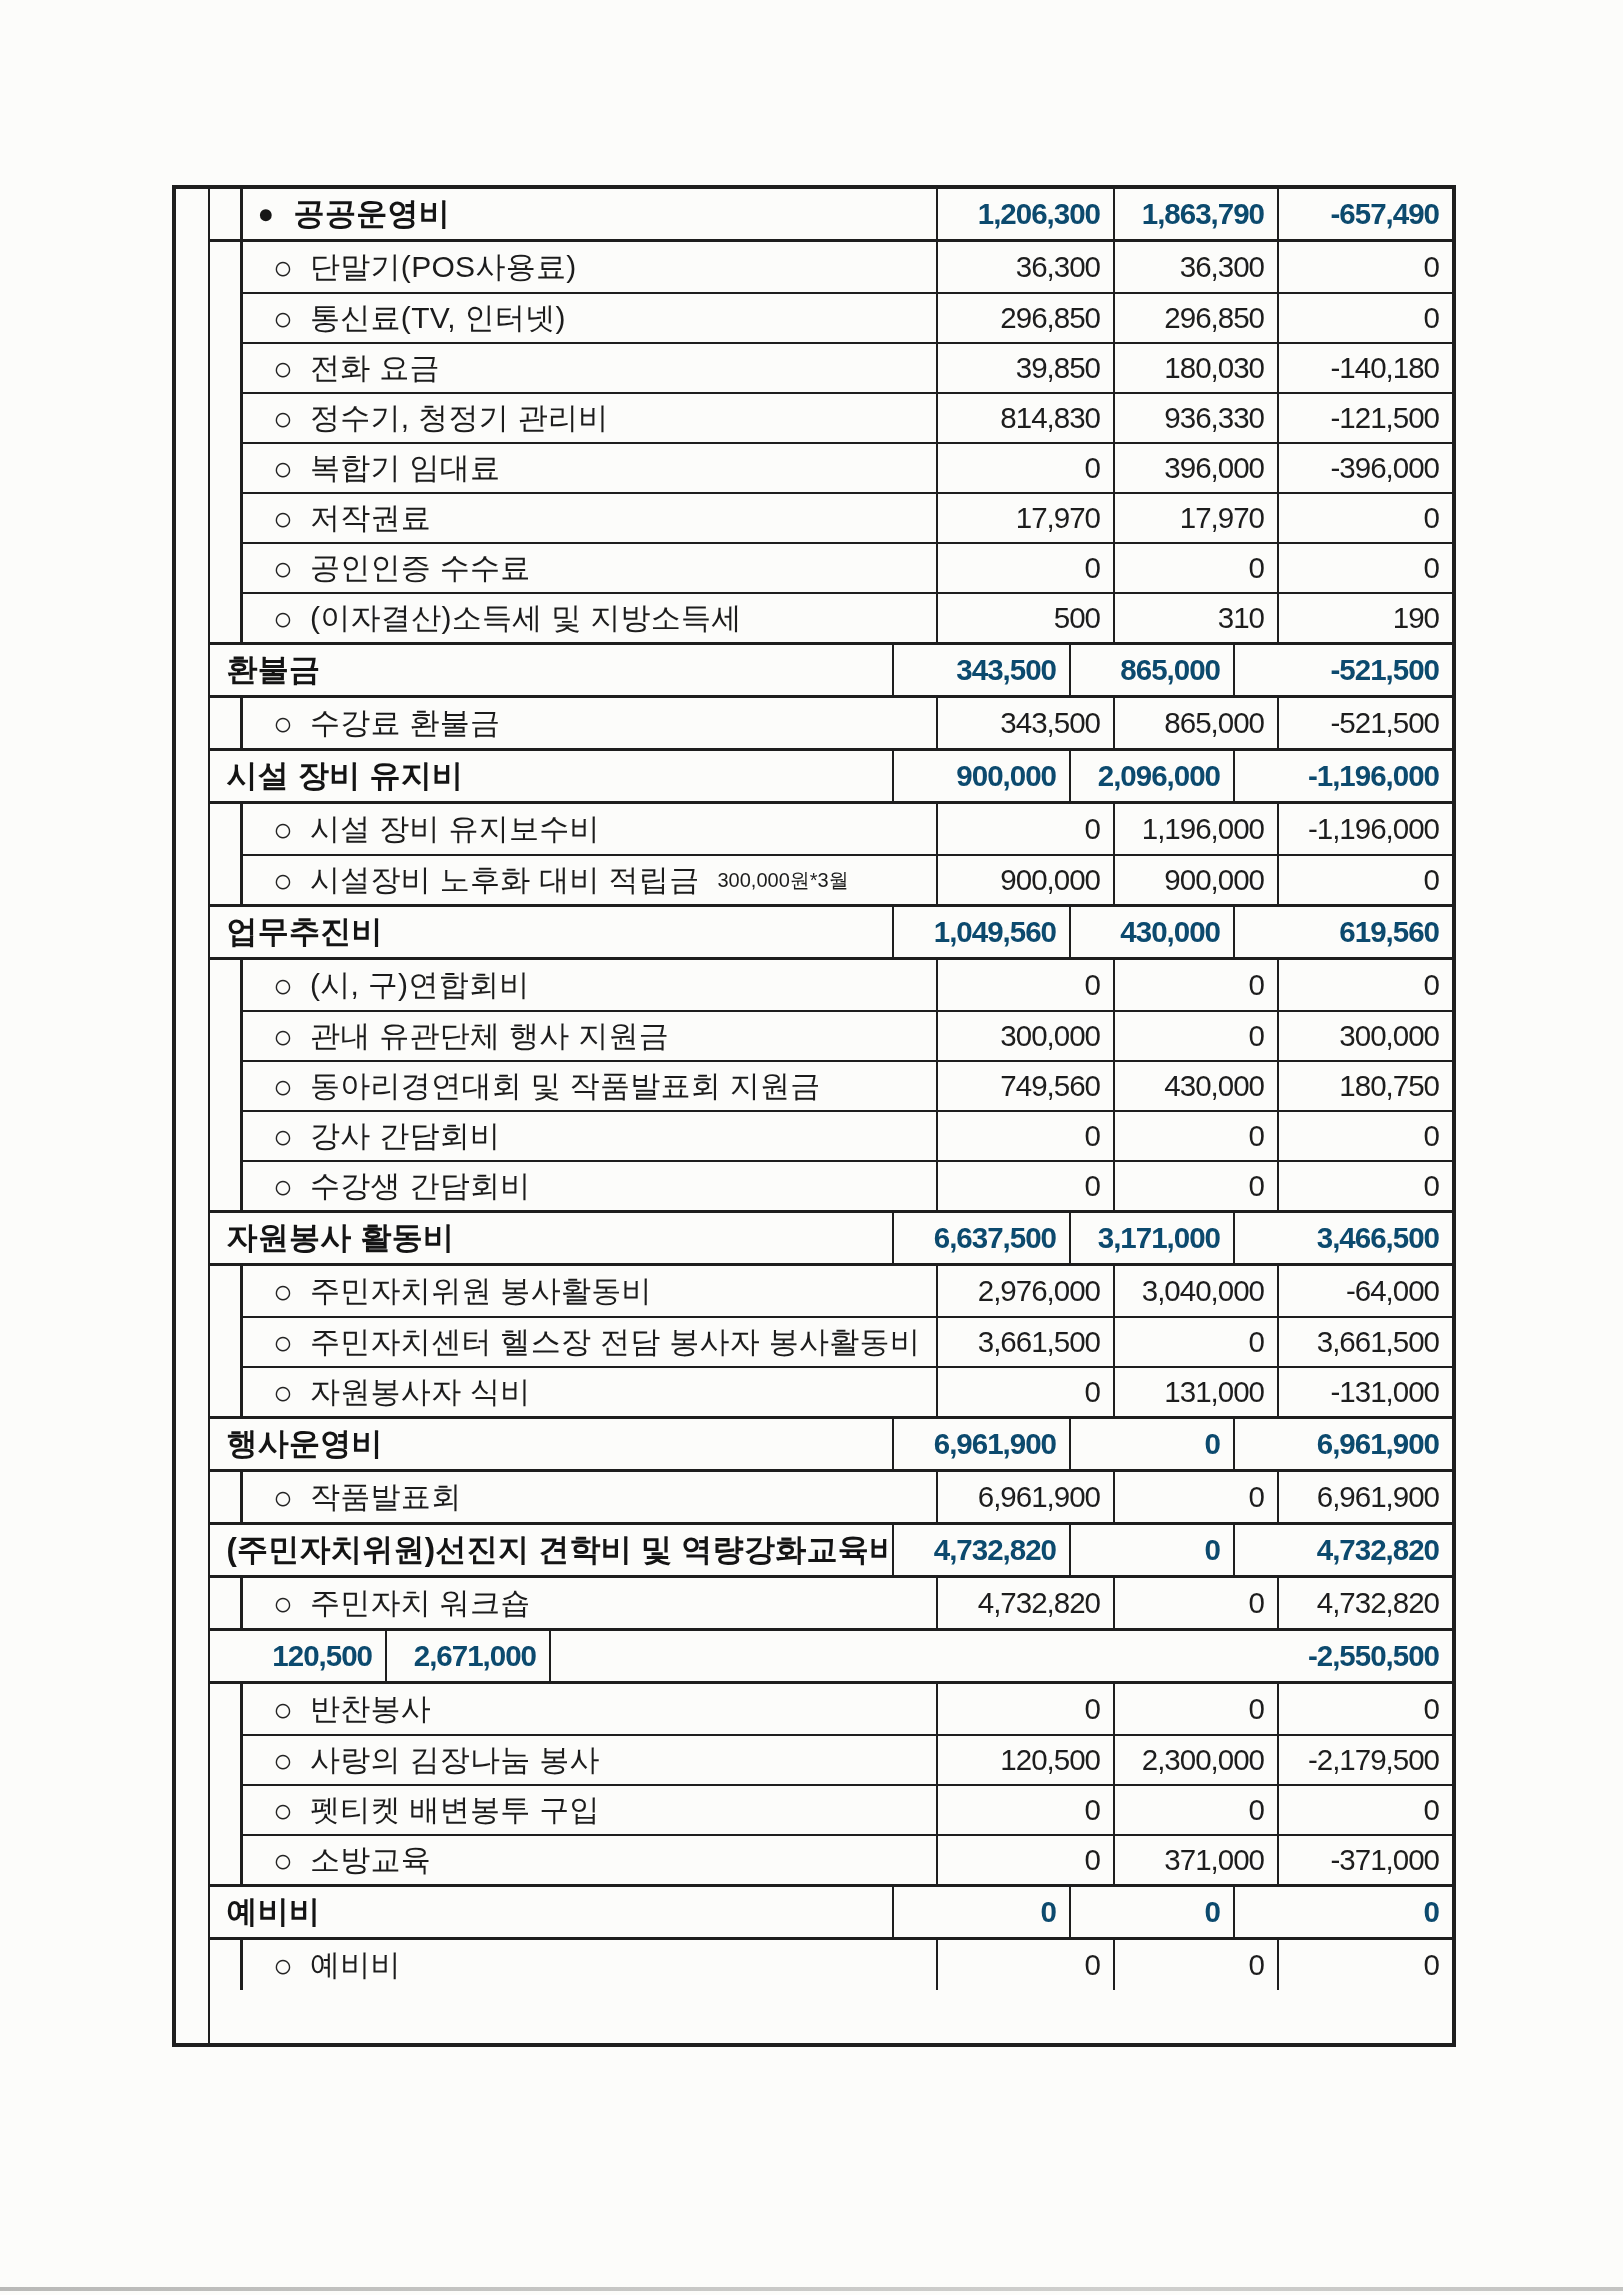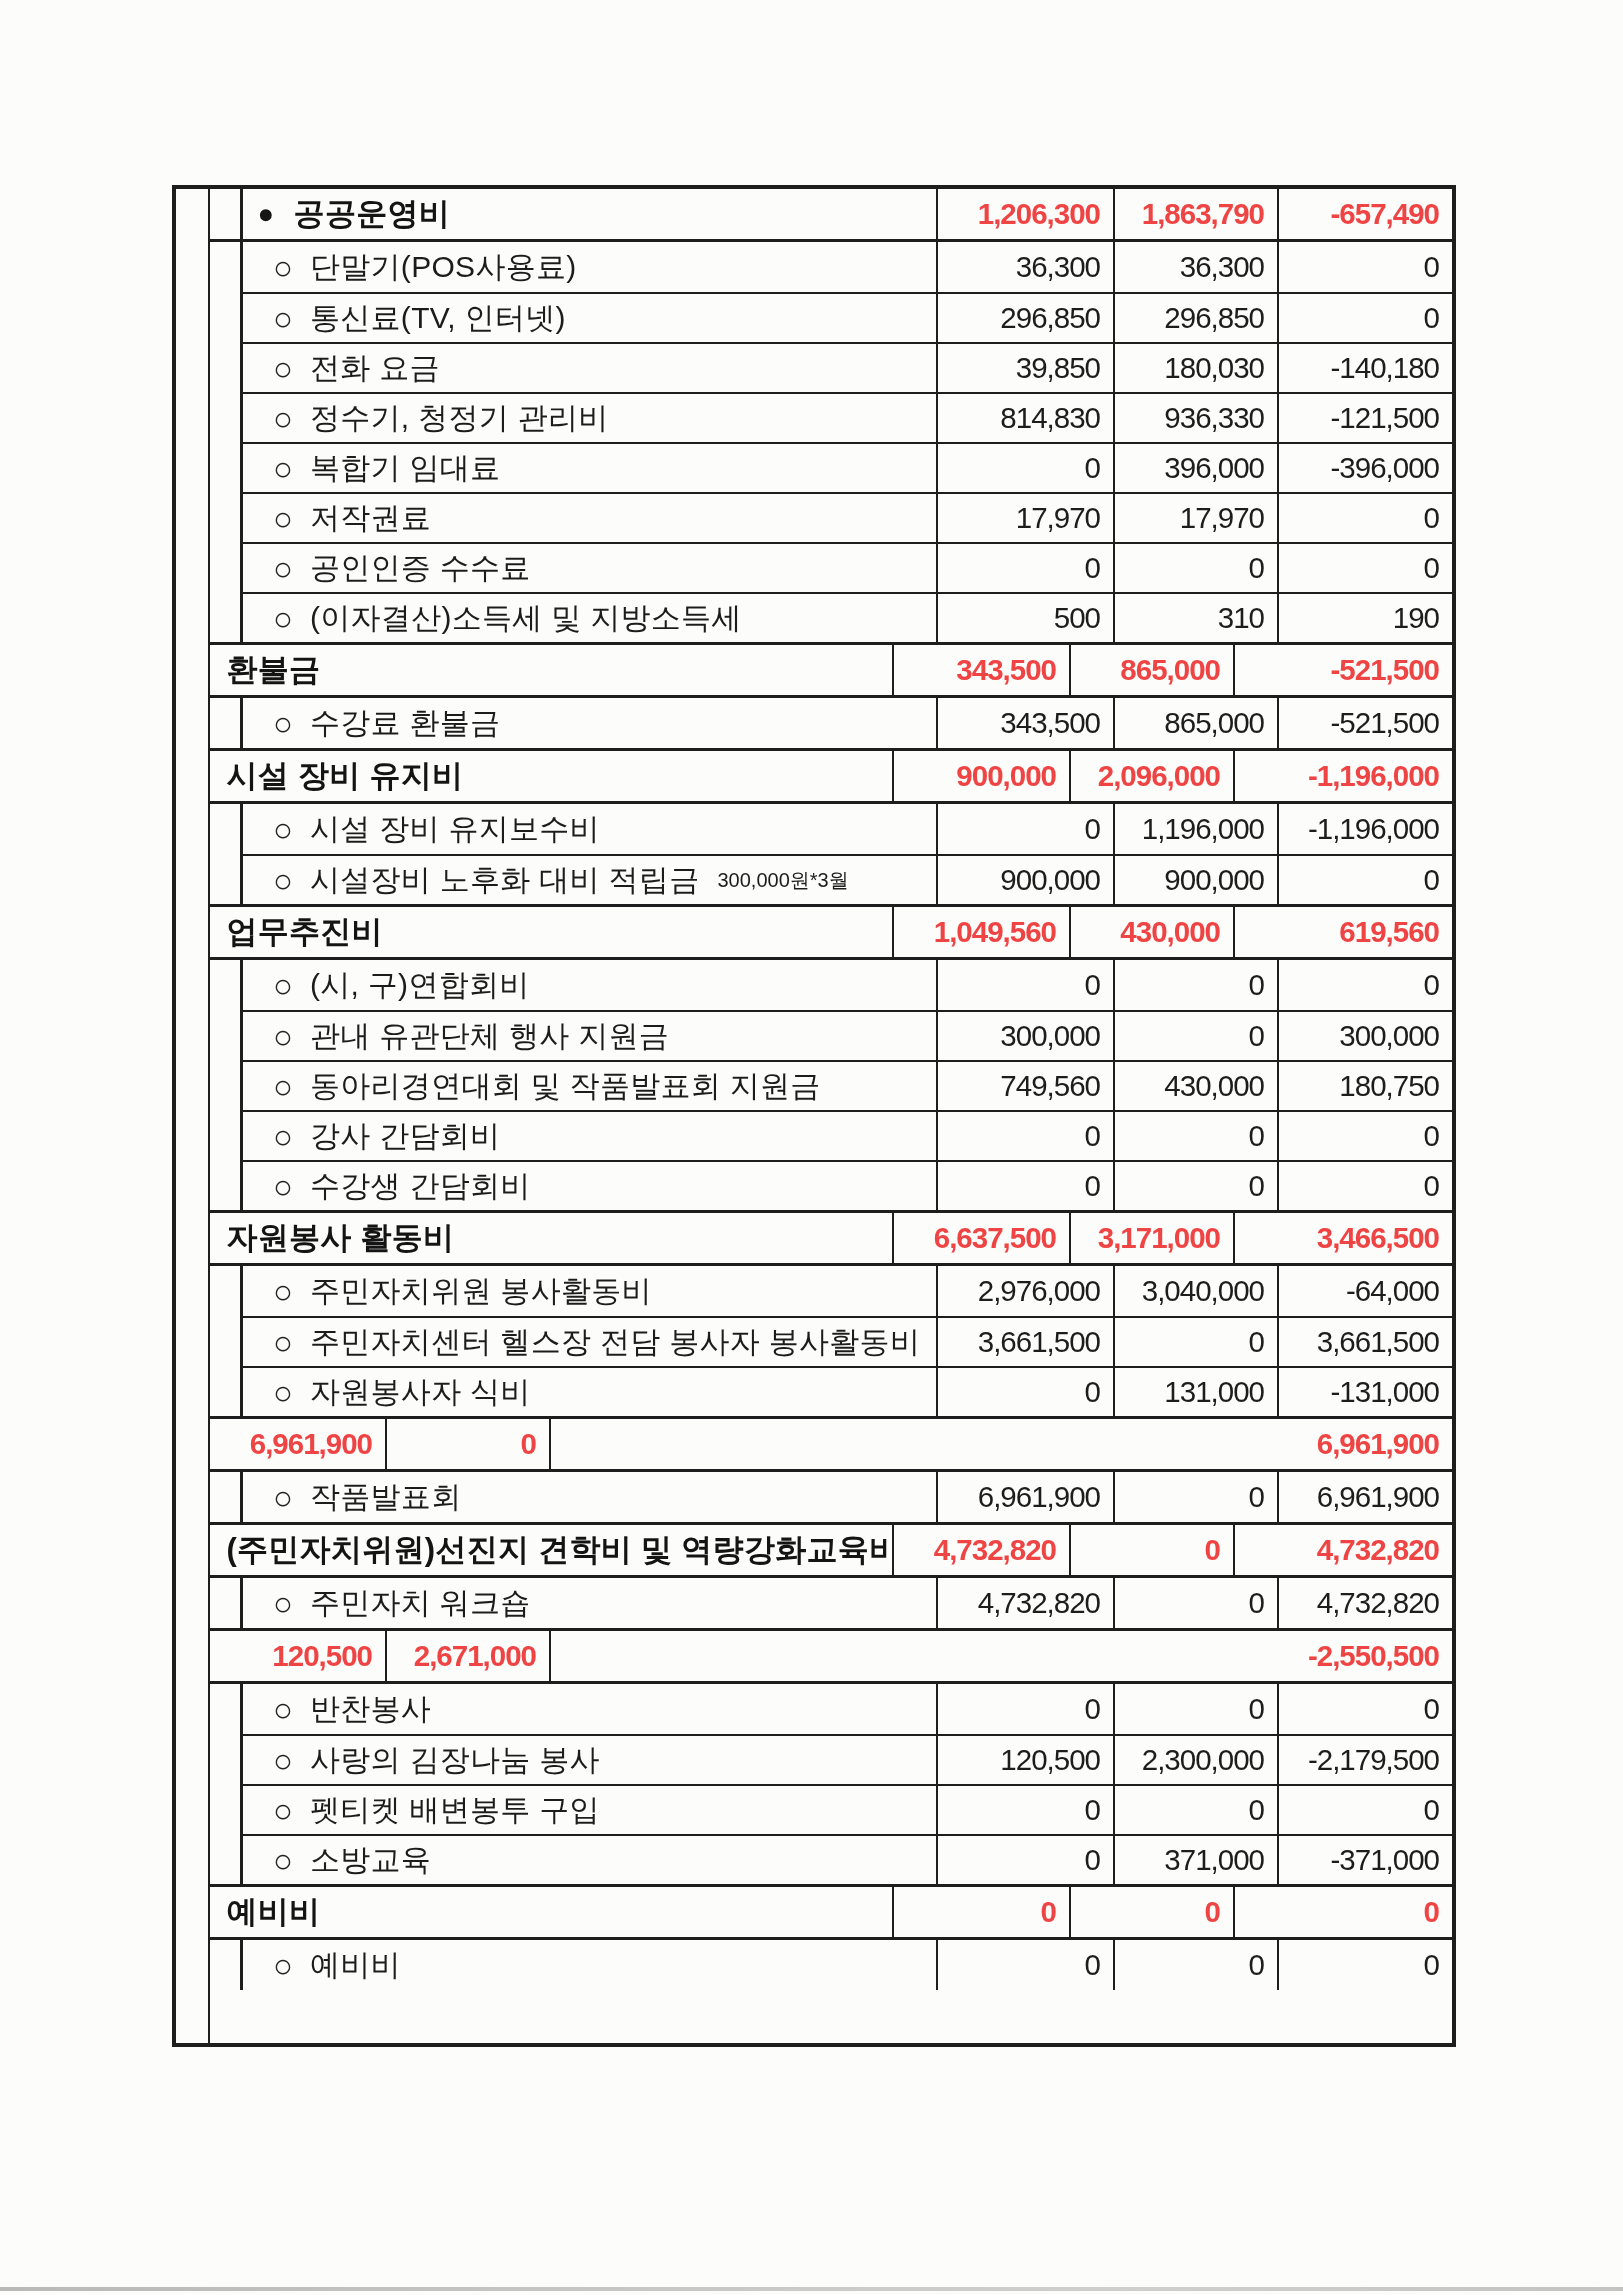--- a/index.html
+++ b/index.html
@@ -118,21 +118,21 @@
     font-size:29.5px;
     letter-spacing:-1px;
     color:#1d1d1d;
     white-space:nowrap;
   }
   .v0{width:177px;flex:0 0 auto;border-right:2.6px solid var(--line);}
   .v1{width:164px;flex:0 0 auto;border-right:2.6px solid var(--line);}
   .v2{flex:1;}
   .group .val,.bullet .val{
     font-weight:700;
-    color:#ef4444;
+    color:#0c4a6e;
   }
   
   .scan-line{
     position:absolute;
     left:0;top:2287px;
     width:1623px;height:3.9px;
     background:linear-gradient(90deg,#b9b9b7 0%,#c7c7c5 40%,#cfcfcd 70%,#c3c3c1 100%);
   }
 </style>
 </head>
@@ -390,20 +390,23 @@
               <span class="circ">○</span>
               <span class="txt">자원봉사자 식비</span>
             </div>
             <div class="val bt v0">0</div>
             <div class="val bt v1">131,000</div>
             <div class="val bt v2">-131,000</div>
           </div>
         </div>
         <div class="gblock">
           <div class="trow group">
+            <div class="lblg bt">
+              <span class="txt">행사운영비</span>
+            </div>
             <div class="val bt v0">6,961,900</div>
             <div class="val bt v1">0</div>
             <div class="val bt v2">6,961,900</div>
           </div>
         </div>
         <div class="iblock">
           <div class="trow item">
             <div class="g2"></div>
             <div class="lbl bt">
               <span class="circ">○</span>

